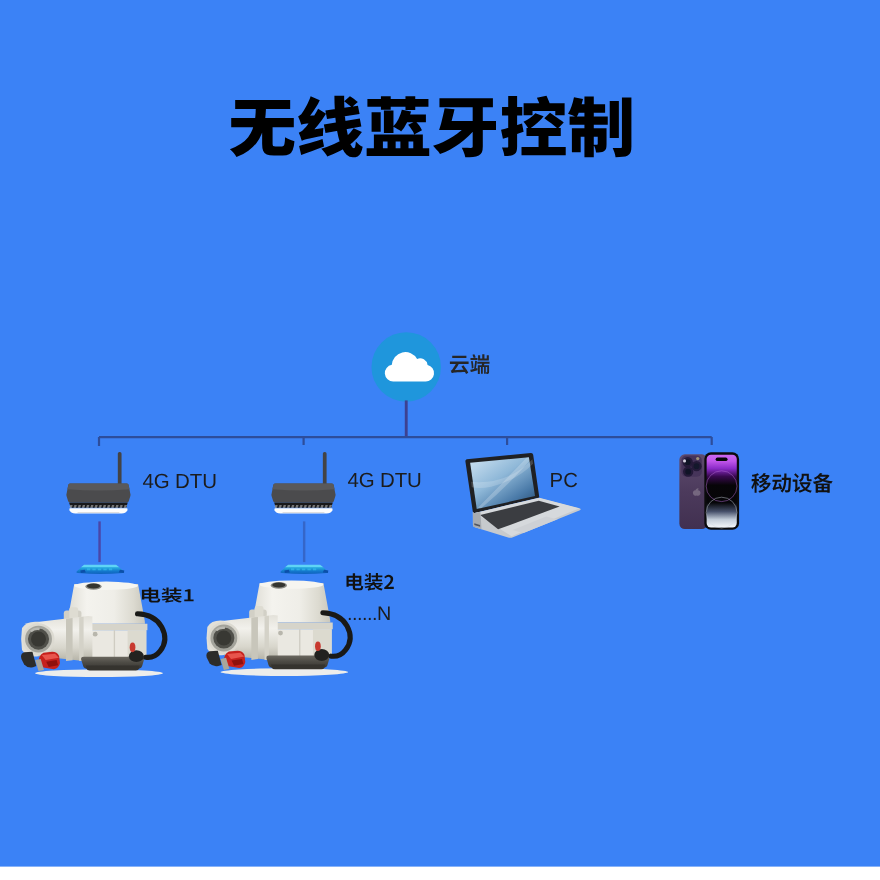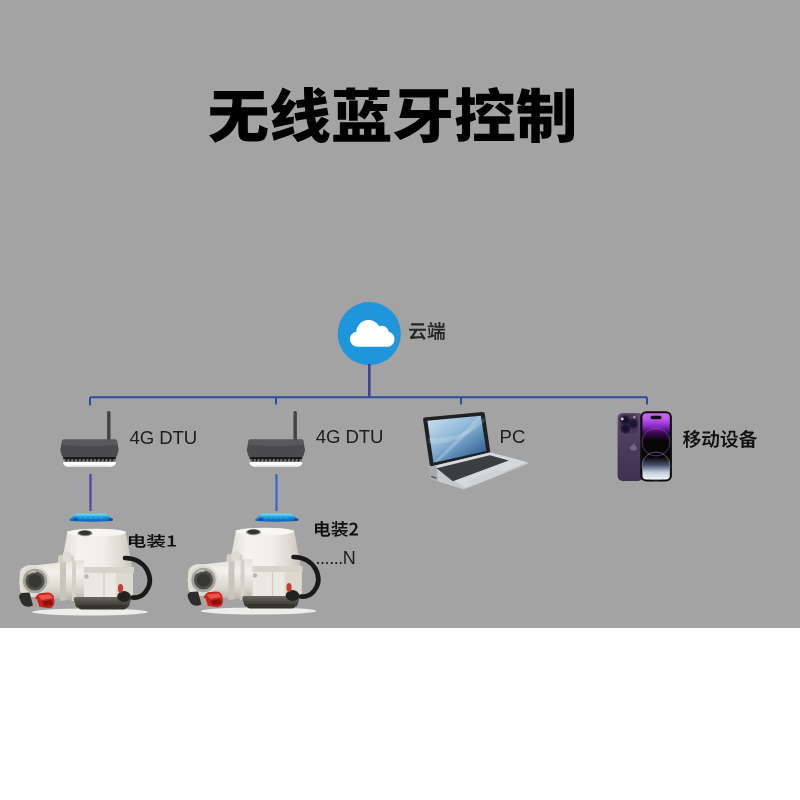--- a/index.html
+++ b/index.html
@@ -1,15 +1,15 @@
 <!DOCTYPE html>
 <html><head><meta charset="utf-8">
 <style>
 html,body{margin:0;padding:0;background:#fff;}
-.wrap{position:relative;width:800px;height:628px;background:#a3a3a3;overflow:hidden;text-decoration:underline;}
+.wrap{position:relative;width:800px;height:788px;background:#3b82f6;overflow:hidden;text-decoration:underline;}
 text{font-family:"Liberation Sans",sans-serif;fill:#1c1c1c;}
 </style></head>
 <body>
 <div class="wrap">
 <svg width="800" height="800" viewBox="0 0 800 800">
 
 <defs>
 <linearGradient id="padg" x1="0" y1="0" x2="0" y2="1">
  <stop offset="0" stop-color="#52ccf2"></stop>
           <stop offset="0.30" stop-color="#23a3dc"></stop>

